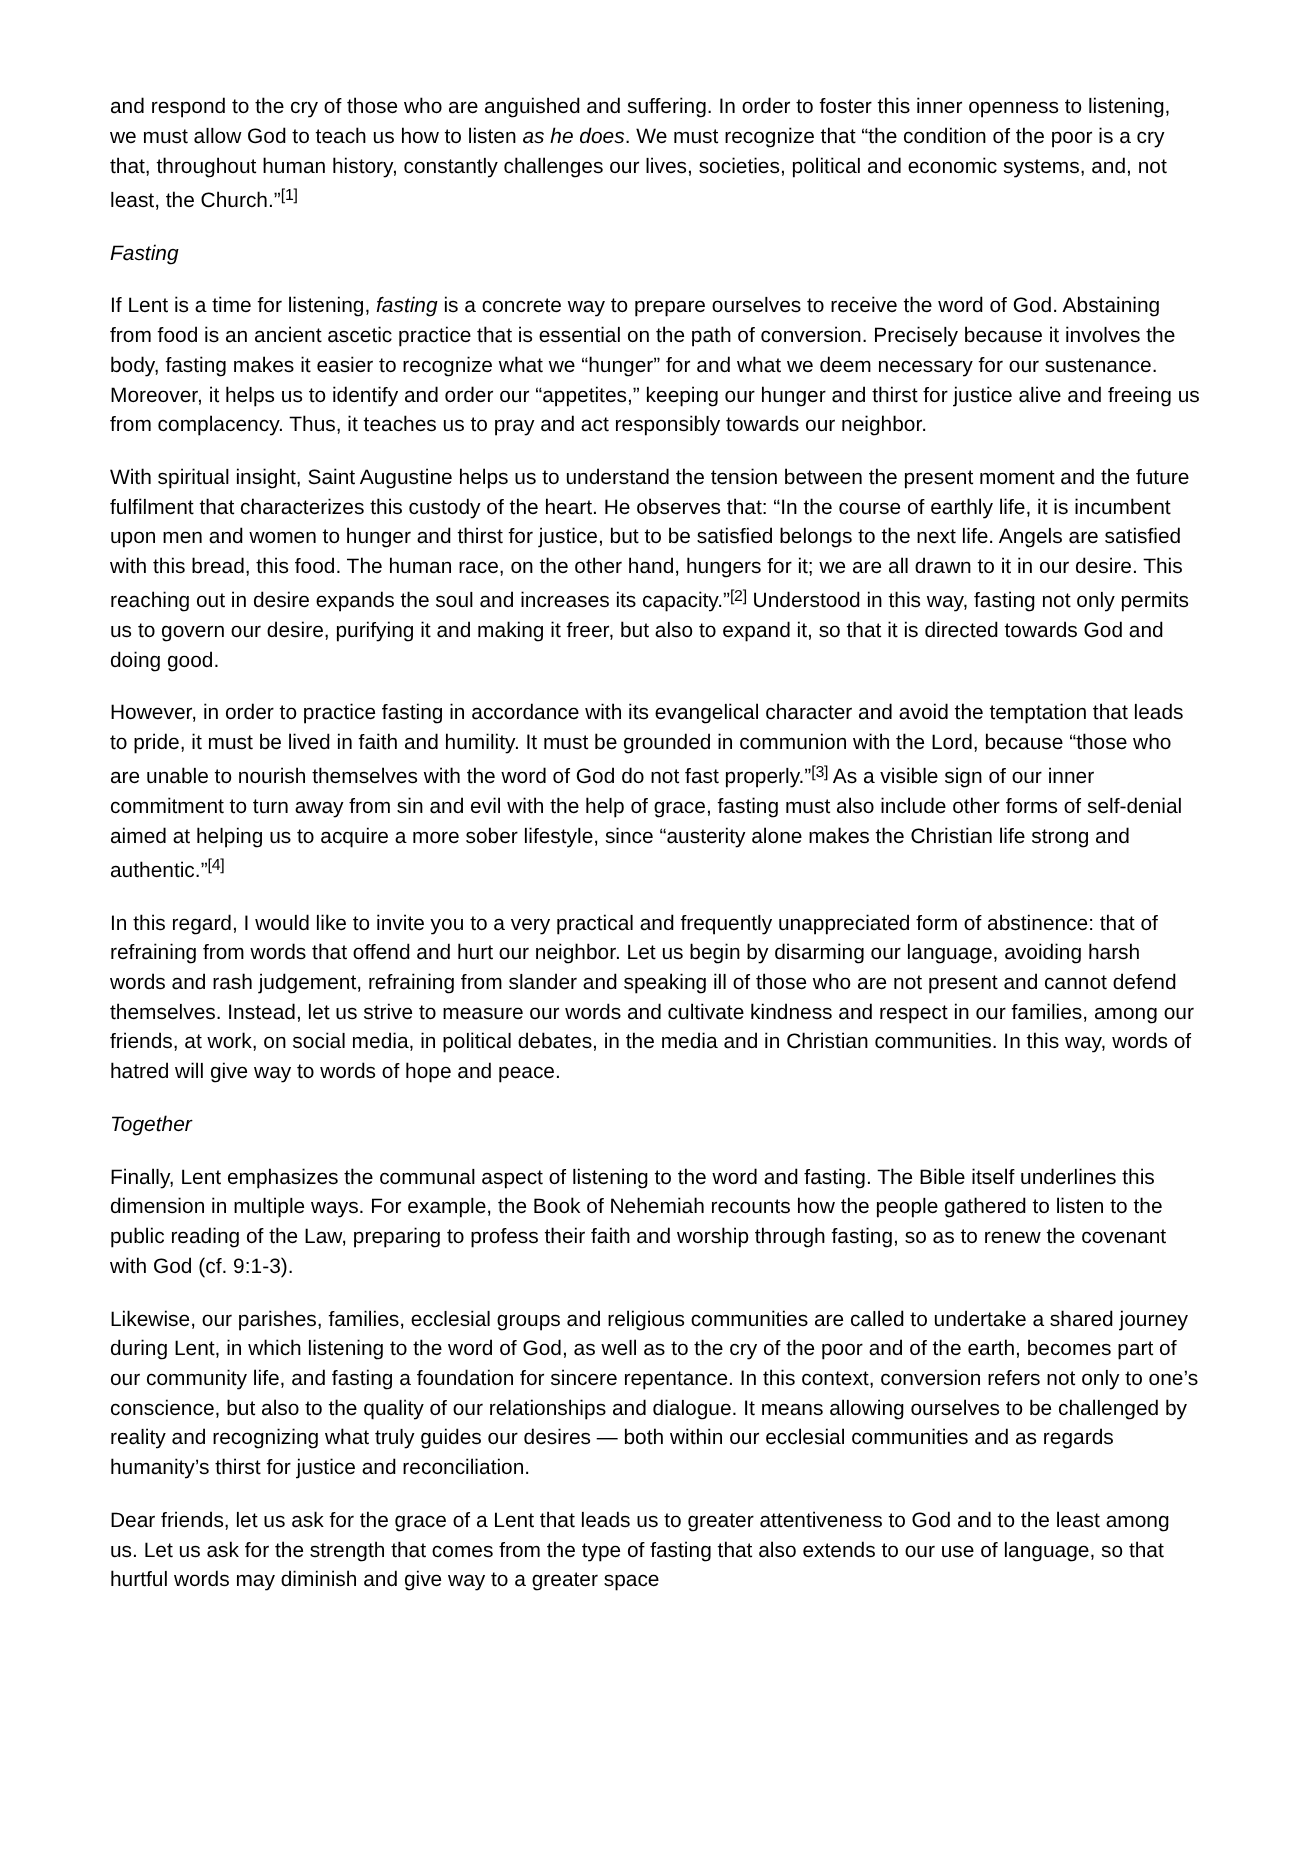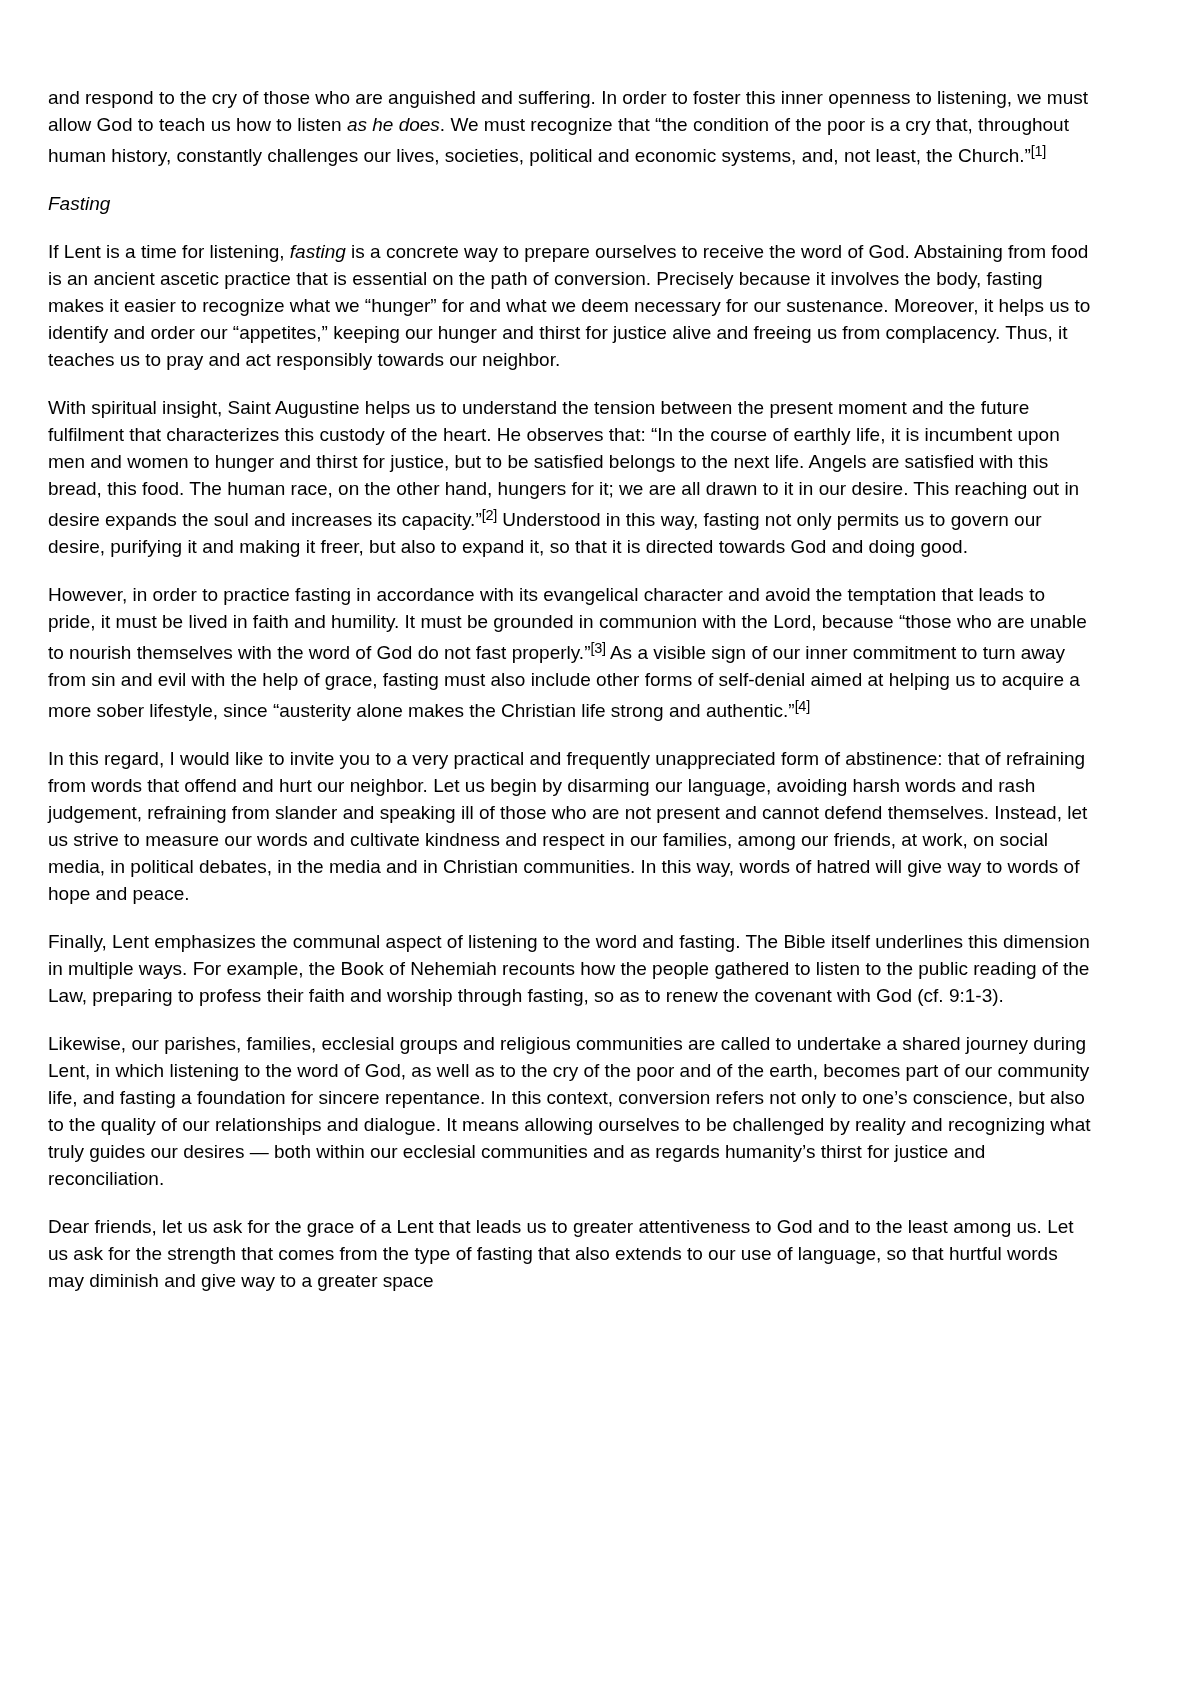--- a/index.html
+++ b/index.html
@@ -4,21 +4,21 @@
 <style>
   html, body {
     margin: 0;
     padding: 0;
     background: #ffffff;
   }
   .page {
     width: 1190px;
     height: 1684px;
     box-sizing: border-box;
-    padding: 84px 98px 20px 48px;
+    padding: 84px 98px 20px 100px;
     background: #ffffff;
     color: #000000;
     overflow: hidden;
     font-family: "Liberation Sans", "DejaVu Sans", sans-serif;
   }
   .para, .heading {
     font-size: 19px;
     line-height: 27px;
     font-weight: 400;
     margin: 0 0 21px 0;
@@ -42,16 +42,17 @@
 </head>
 <body>
 
 <main class="page">
   <p class="para"><span>and respond to the cry of those who are anguished and suffering. In order to foster this inner openness to listening, we must allow God to teach us how to listen </span><em>as he does</em><span>. We must recognize that “the condition of the poor is a cry that, throughout human history, constantly challenges our lives, societies, political and economic systems, and, not least, the Church.”</span><sup>[1]</sup></p>
   <h2 class="heading">Fasting</h2>
   <p class="para"><span>If Lent is a time for listening, </span><em>fasting</em><span> is a concrete way to prepare ourselves to receive the word of God. Abstaining from food is an ancient ascetic practice that is essential on the path of conversion. Precisely because it involves the body, fasting makes it easier to recognize what we “hunger” for and what we deem necessary for our sustenance. Moreover, it helps us to identify and order our “appetites,” keeping our hunger and thirst for justice alive and freeing us from complacency. Thus, it teaches us to pray and act responsibly towards our neighbor.</span></p>
   <p class="para"><span>With spiritual insight, Saint Augustine helps us to understand the tension between the present moment and the future fulfilment that characterizes this custody of the heart. He observes that: “In the course of earthly life, it is incumbent upon men and women to hunger and thirst for justice, but to be satisfied belongs to the next life. Angels are satisfied with this bread, this food. The human race, on the other hand, hungers for it; we are all drawn to it in our desire. This reaching out in desire expands the soul and increases its capacity.”</span><sup>[2]</sup><span> Understood in this way, fasting not only permits us to govern our desire, purifying it and making it freer, but also to expand it, so that it is directed towards God and doing good.</span></p>
   <p class="para"><span>However, in order to practice fasting in accordance with its evangelical character and avoid the temptation that leads to pride, it must be lived in faith and humility. It must be grounded in communion with the Lord, because “those who are unable to nourish themselves with the word of God do not fast properly.”</span><sup>[3]</sup><span> As a visible sign of our inner commitment to turn away from sin and evil with the help of grace, fasting must also include other forms of self-denial aimed at helping us to acquire a more sober lifestyle, since “austerity alone makes the Christian life strong and authentic.”</span><sup>[4]</sup></p>
   <p class="para"><span>In this regard, I would like to invite you to a very practical and frequently unappreciated form of abstinence: that of refraining from words that offend and hurt our neighbor. Let us begin by disarming our language, avoiding harsh words and rash judgement, refraining from slander and speaking ill of those who are not present and cannot defend themselves. Instead, let us strive to measure our words and cultivate kindness and respect in our families, among our friends, at work, on social media, in political debates, in the media and in Christian communities. In this way, words of hatred will give way to words of hope and peace.</span></p>
+  <h2 class="heading">Together</h2>
   <p class="para"><span>Finally, Lent emphasizes the communal aspect of listening to the word and fasting. The Bible itself underlines this dimension in multiple ways. For example, the Book of Nehemiah recounts how the people gathered to listen to the public reading of the Law, preparing to profess their faith and worship through fasting, so as to renew the covenant with God (cf. 9:1-3).</span></p>
   <p class="para"><span>Likewise, our parishes, families, ecclesial groups and religious communities are called to undertake a shared journey during Lent, in which listening to the word of God, as well as to the cry of the poor and of the earth, becomes part of our community life, and fasting a foundation for sincere repentance. In this context, conversion refers not only to one’s conscience, but also to the quality of our relationships and dialogue. It means allowing ourselves to be challenged by reality and recognizing what truly guides our desires — both within our ecclesial communities and as regards humanity’s thirst for justice and reconciliation.</span></p>
   <p class="para"><span>Dear friends, let us ask for the grace of a Lent that leads us to greater attentiveness to God and to the least among us. Let us ask for the strength that comes from the type of fasting that also extends to our use of language, so that hurtful words may diminish and give way to a greater space</span></p>
 </main>
 
 </body></html>

